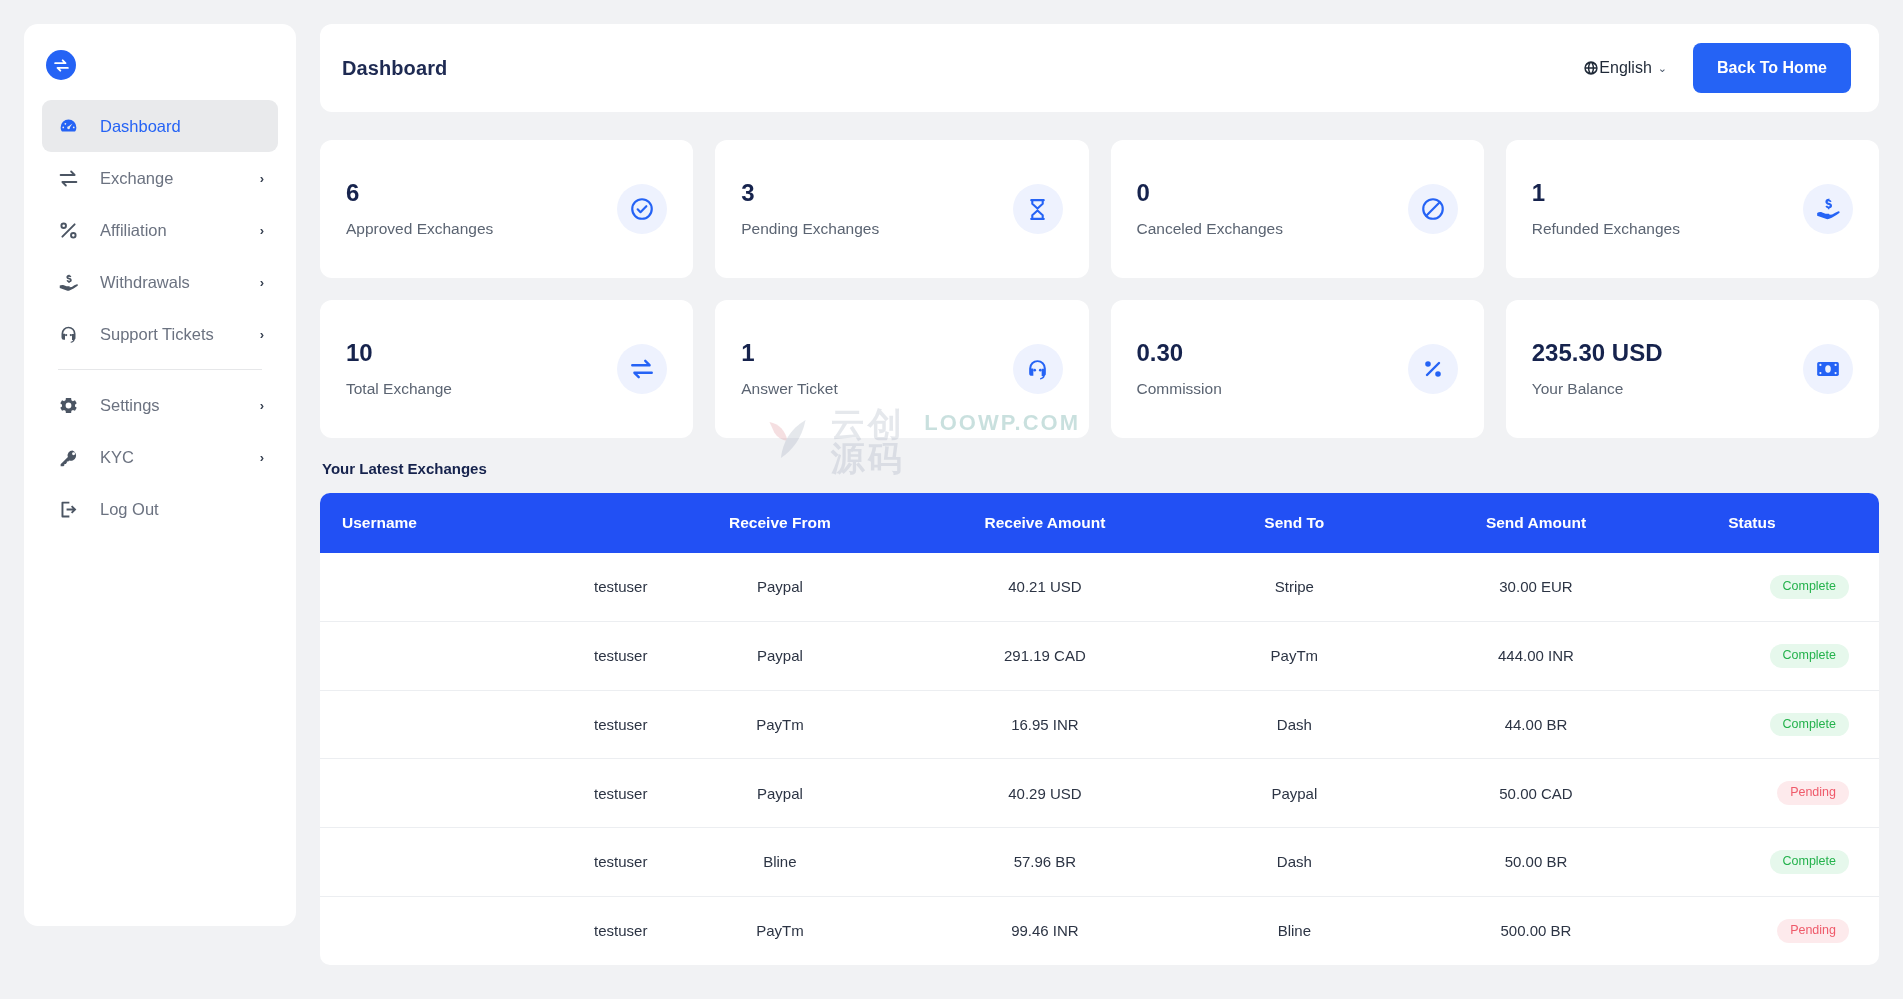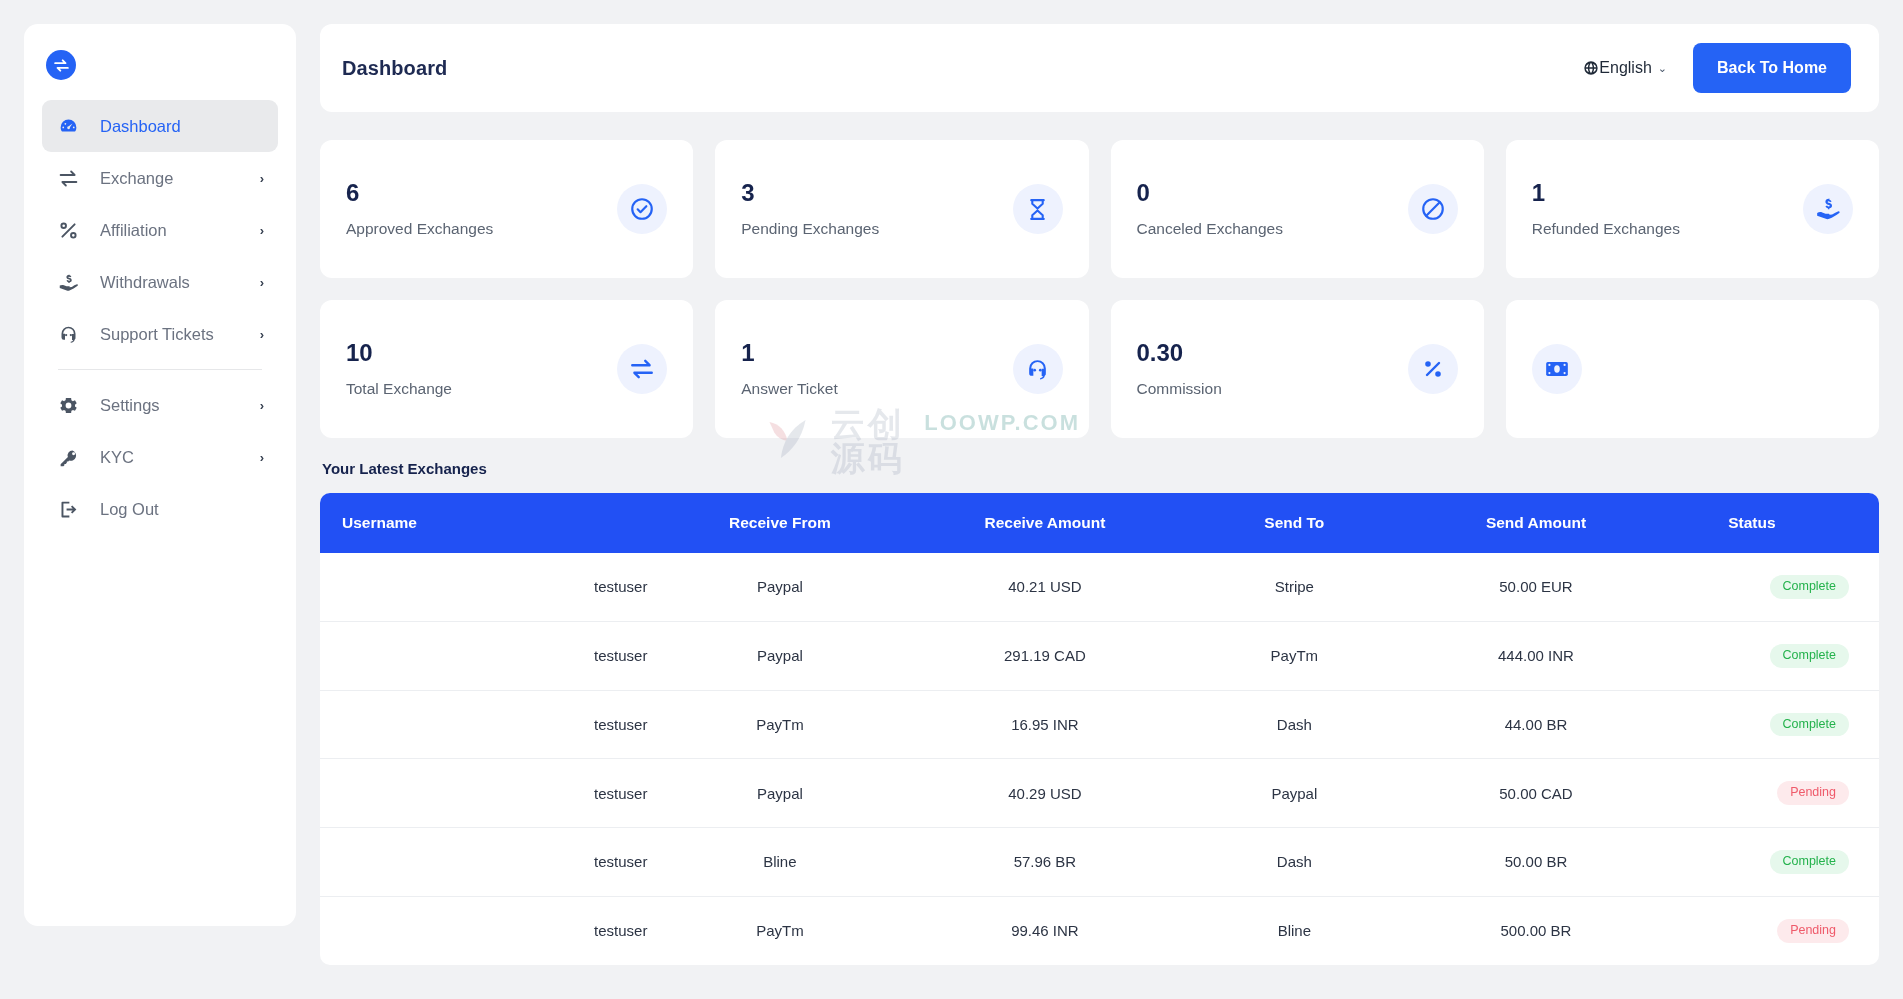--- a/index.html
+++ b/index.html
@@ -349,20 +349,24 @@
         <div class="stat-ico">
           <svg width="24" height="24" viewBox="0 0 24 24" fill="none" stroke="currentColor" stroke-width="2.4" stroke-linecap="round">
               <line x1="18" y1="6" x2="6" y2="18"></line>
               <circle cx="7" cy="7" r="1.6" fill="currentColor"></circle>
               <circle cx="17" cy="17" r="1.6" fill="currentColor"></circle>
             </svg>
         </div>
       </div>
 
       <div class="stat">
+        <div class="stat-text">
+          <div class="stat-value">235.30 USD</div>
+          <div class="stat-label">Your Balance</div>
+        </div>
         <div class="stat-ico">
           <svg width="26" height="26" viewBox="0 0 24 24" fill="currentColor">
               <rect x="2" y="5.5" width="20" height="13" rx="1.6"></rect>
               <ellipse cx="12" cy="12" rx="2.6" ry="3.4" fill="#eef2fe"></ellipse>
               <circle cx="5" cy="8.2" r="1" fill="#eef2fe"></circle>
               <circle cx="19" cy="8.2" r="1" fill="#eef2fe"></circle>
               <circle cx="5" cy="15.8" r="1" fill="#eef2fe"></circle>
               <circle cx="19" cy="15.8" r="1" fill="#eef2fe"></circle>
             </svg>
         </div>
@@ -391,21 +395,21 @@
             <th>Send Amount</th>
             <th class="c-status">Status</th>
           </tr>
         </thead>
         <tbody>
           <tr>
             <td class="c-user">testuser</td>
             <td>Paypal</td>
             <td>40.21 USD</td>
             <td>Stripe</td>
-            <td>50.00 EUR</td>
+            <td>30.00 EUR</td>
             <td class="c-status"><span class="badge complete">Complete</span></td>
           </tr>
           <tr>
             <td class="c-user">testuser</td>
             <td>Paypal</td>
             <td>291.19 CAD</td>
             <td>PayTm</td>
             <td>444.00 INR</td>
             <td class="c-status"><span class="badge complete">Complete</span></td>
           </tr>

